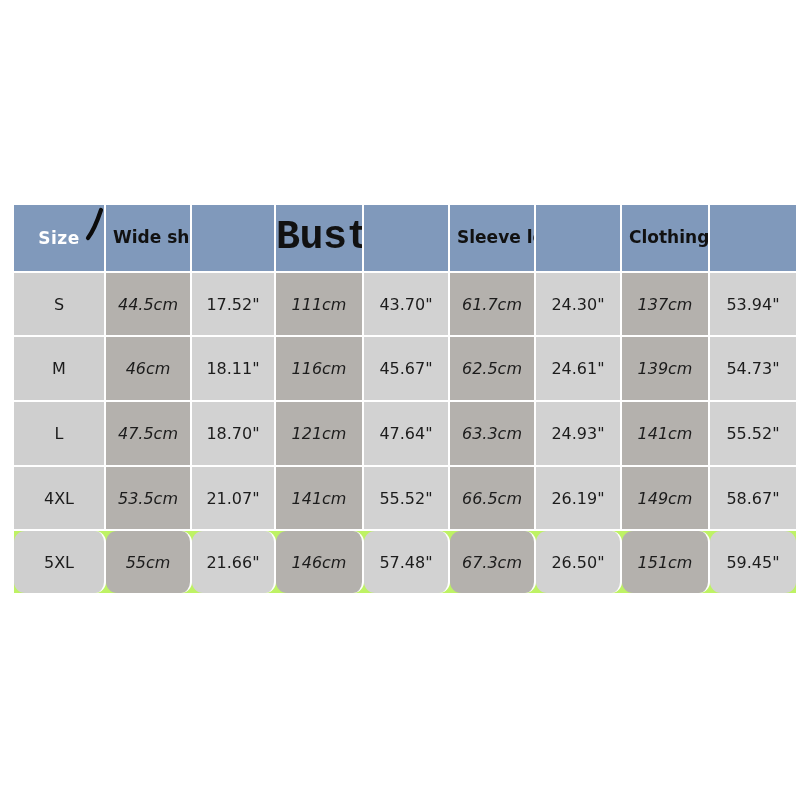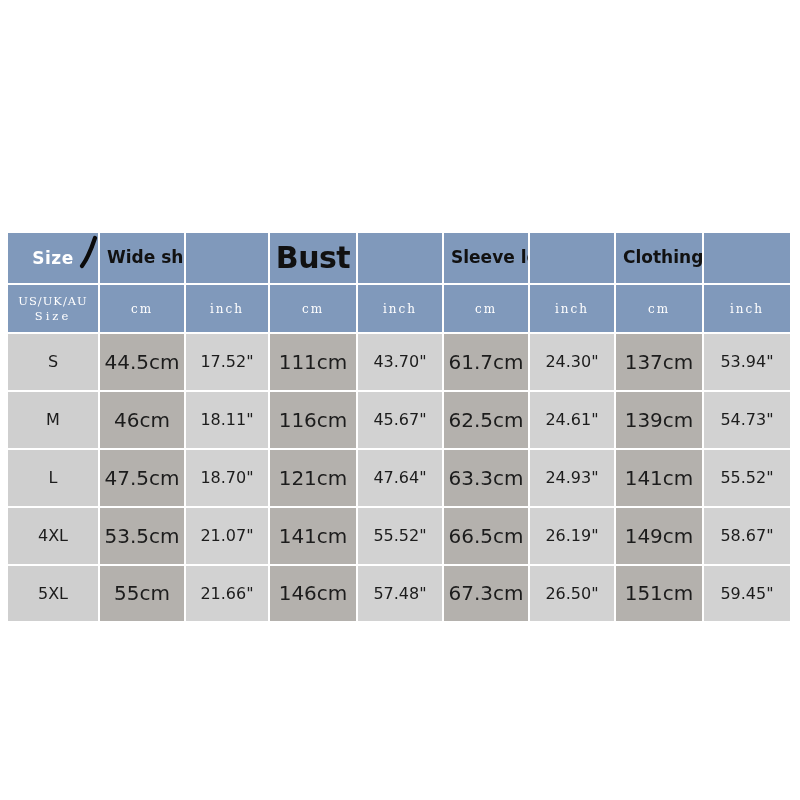--- a/index.html
+++ b/index.html
@@ -11,29 +11,28 @@
     width: 800px;
     height: 800px;
     overflow: hidden;
     font-family: "DejaVu Sans", sans-serif;
     position: relative;
   }
 
   
   #size-chart {
     position: absolute;
-    left: 8px;
+    left: 14px;
     top: 205px;
     width: 782px;
     height: 388px;
     border-collapse: separate;
     border-spacing: 0;
     table-layout: fixed;
     background: #bef264;
-    margin-top: 28px;
   }
   #size-chart td {
     padding: 0;
     margin: 0;
     text-align: center;
     vertical-align: middle;
     border-right: 2px solid #ffffff;
     border-bottom: 2px solid #ffffff;
     overflow: hidden;
     white-space: nowrap;
@@ -62,24 +61,25 @@
   }
   .grp-title {
     color: #111111;
     font-weight: bold;
     font-size: 17px;
     text-align: left;
     padding-left: 7px !important;
     line-height: 1.05;
   }
   .grp-title.big {
-    font-size: 30px;
+    font-size: 40px;
     text-align: center;
     padding-left: 0 !important;
     letter-spacing: -.5px;
+    font-family: Liberation Mono, monospace;
   }
   .grp-pad {
     background: #8099bb;
   }
 
   
   .hdr-unit-row td {
     height: 33px;
     background: #8099bb;
   }
@@ -102,28 +102,29 @@
   
   .drow td { height: 40px; }
   .c-size {
     background: #cfcfcf;
     color: #1c1c1c;
     font-size: 16px;
   }
   .c-cm {
     background: #b4b1ad;
     color: #1c1c1c;
-    font-size: 20px;
+    font-size: 16px;
+    font-style: italic;
   }
   .c-in {
     background: #d2d2d2;
     color: #1c1c1c;
     font-size: 16px;
   }
-  #size-chart tr:last-child td { border-bottom: none; }
+  #size-chart tr:last-child td { border-bottom: none; border-radius: 11px; }
   #size-chart td:last-child { border-right: none; }
 </style>
 </head>
 <body>
 
 <table id="size-chart">
   <colgroup>
     <col style="width:92px">
     <col style="width:86px">
       <col style="width:84px">
@@ -153,34 +154,20 @@
       <td class="grp-title big">Bust</td>
       <td class="grp-pad"></td>
 
       <td class="grp-title">Sleeve length</td>
       <td class="grp-pad"></td>
 
       <td class="grp-title">Clothing length</td>
       <td class="grp-pad"></td>
     </tr>
 
-    <tr class="hdr-unit-row">
-      <td class="usuk">
-        <div>US/UK/AU</div>
-        <div class="l2">Size</div>
-      </td>
-      <td class="unit">cm</td>
-      <td class="unit">inch</td>
-      <td class="unit">cm</td>
-      <td class="unit">inch</td>
-      <td class="unit">cm</td>
-      <td class="unit">inch</td>
-      <td class="unit">cm</td>
-      <td class="unit">inch</td>
-    </tr>
 
   <tr class="drow">
         <td class="c-size">S</td>
         <td class="c-cm">44.5cm</td>
         <td class="c-in">17.52"</td>
         <td class="c-cm">111cm</td>
         <td class="c-in">43.70"</td>
         <td class="c-cm">61.7cm</td>
         <td class="c-in">24.30"</td>
         <td class="c-cm">137cm</td>

